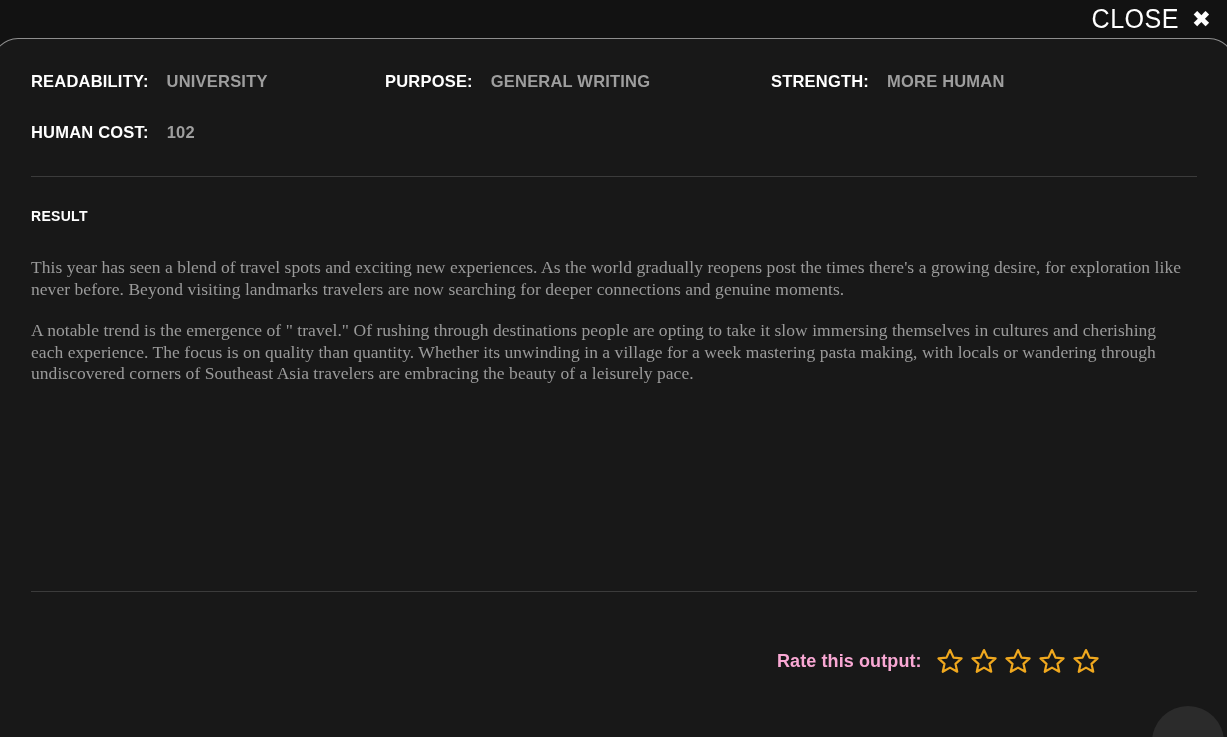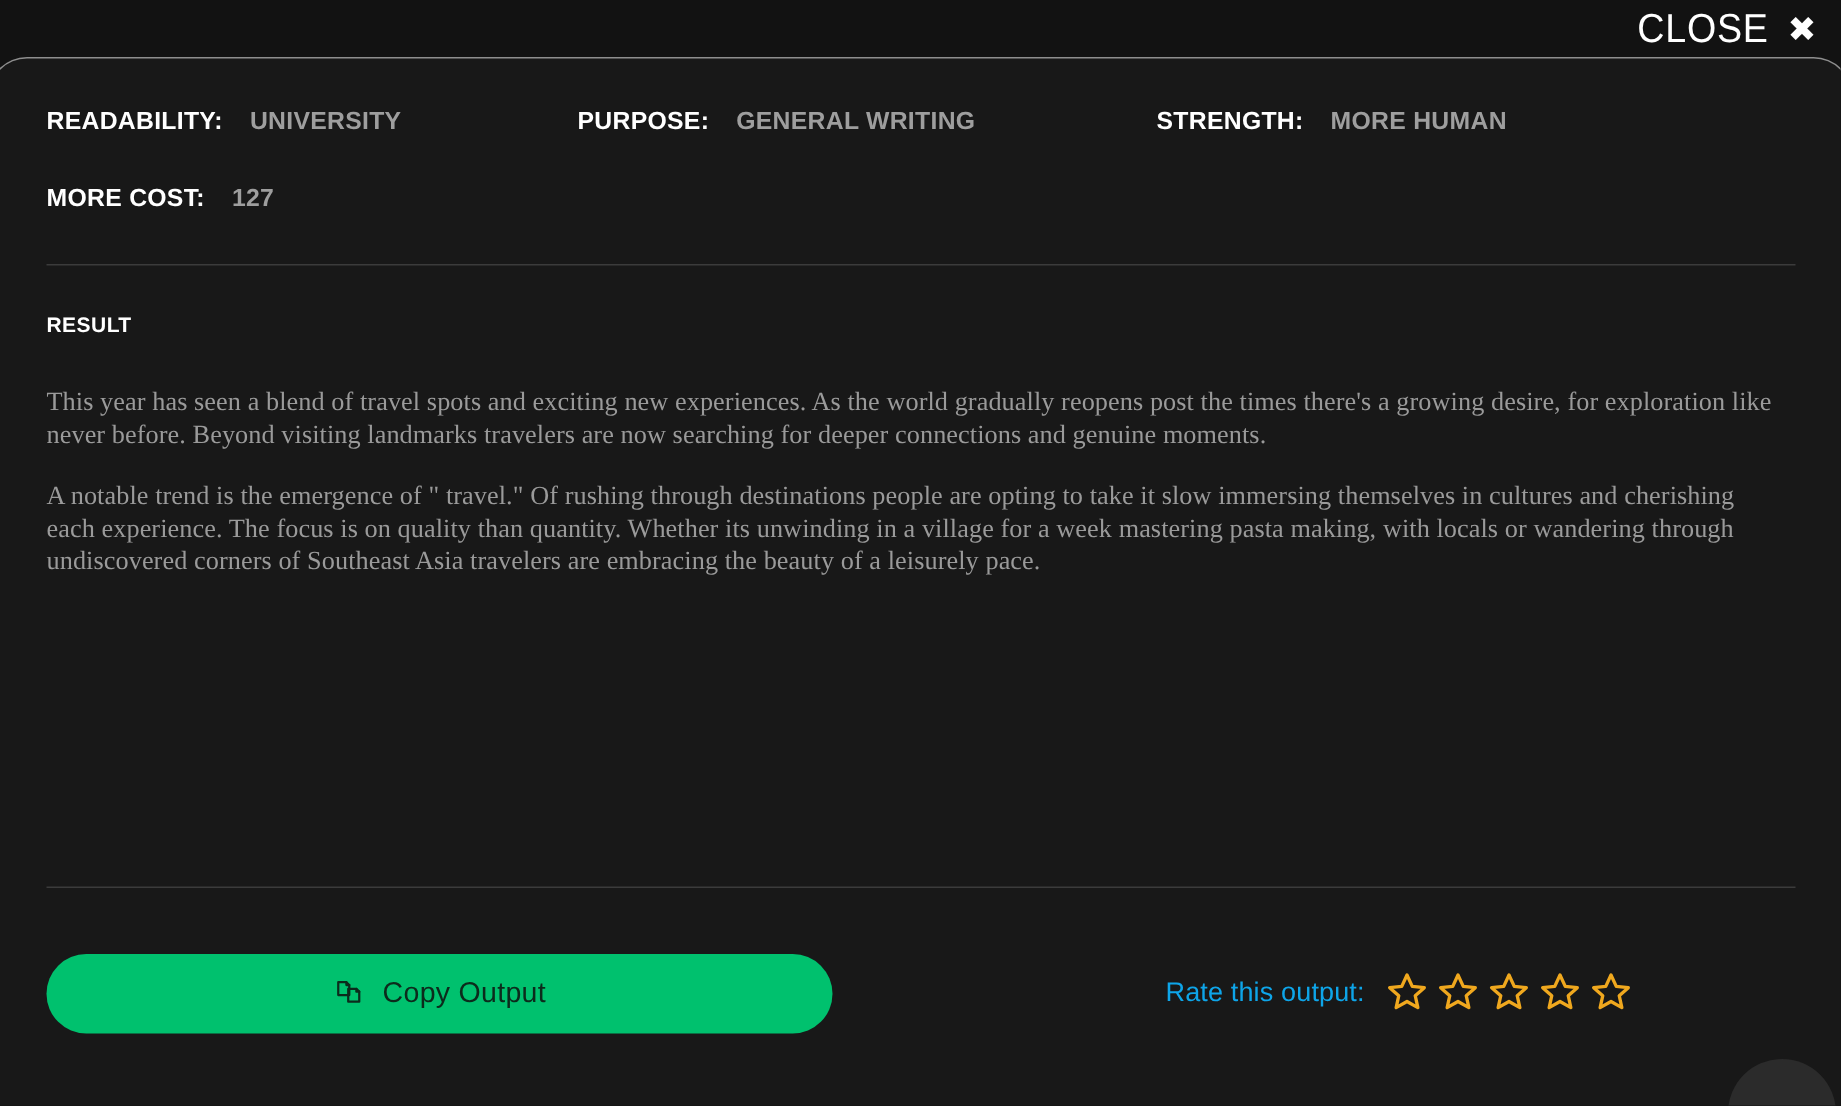--- a/index.html
+++ b/index.html
@@ -188,23 +188,23 @@
 
   .rate {
     position: absolute;
     left: 784px;
     top: 11px;
     display: flex;
     align-items: center;
     gap: 14px;
   }
   .rate-label {
-    color: #0ea5e9;
+    color: #f9a8d4;
     font-size: 18px;
-    font-weight: 400;
+    font-weight: 700;
     letter-spacing: 0.1px;
     line-height: 1;
     white-space: nowrap;
   }
   .stars {
     display: flex;
     align-items: center;
     gap: 6px;
   }
   .star {
@@ -247,49 +247,38 @@
         </div>
         <div class="meta-item m-stren">
           <span class="k">STRENGTH:</span><span class="v">MORE HUMAN</span>
         </div>
         <div class="meta-item m-purp">
           <span class="k">PURPOSE:</span><span class="v">GENERAL WRITING</span>
         </div>
       </div>
       <div class="meta-row" style="margin-top:22px;">
         <div class="meta-item m-word">
-          <span class="k">MORE COST:</span><span class="v">127</span>
+          <span class="k">HUMAN COST:</span><span class="v">102</span>
         </div>
       </div>
     </div>
 
     <div class="divider divider-top"></div>
 
     <div class="result-head">RESULT</div>
 
     <div class="result-body">
       <p>This year has seen a blend of travel spots and exciting new experiences. As the world gradually reopens post the times there's a growing desire, for exploration like never before. Beyond visiting landmarks travelers are now searching for deeper connections and genuine moments.</p>
       <p>A notable trend is the emergence of " travel." Of rushing through destinations people are opting to take it slow immersing themselves in cultures and cherishing each experience. The focus is on quality than quantity. Whether its unwinding in a village for a week mastering pasta making, with locals or wandering through undiscovered corners of Southeast Asia travelers are embracing the beauty of a leisurely pace.</p>
     </div>
 
     <div class="divider divider-bottom"></div>
 
     <div class="footer">
 
-      <button class="copy-btn">
-        <span class="copy-icon">
-          <svg viewBox="0 0 24 24" width="21" height="21" fill="none" stroke="#0c2b1c" stroke-width="1.7" stroke-linecap="round" stroke-linejoin="round">
-            <path d="M4 3.2 h6.2 L12.4 5.4 V13 H4 Z"></path>
-            <path d="M10.2 3.2 v2.2 h2.2"></path>
-            <path d="M11.6 8.2 h6.2 L20 10.4 V18 h-8.4 Z" fill="none"></path>
-            <path d="M17.8 8.2 v2.2 H20"></path>
-          </svg>
-        </span>
-        <span class="copy-label">Copy Output</span>
-      </button>
 
       <div class="rate">
         <span class="rate-label">Rate this output:</span>
         <div class="stars">
           <span class="star">
             <svg viewBox="0 0 24 24" width="28" height="28" fill="none" stroke="#F0A81E" stroke-width="1.9" stroke-linejoin="round">
               <polygon points="12,2.6 15,9.1 21.9,9.8 16.7,14.4 18.2,21.2 12,17.7 5.8,21.2 7.3,14.4 2.1,9.8 9,9.1"></polygon>
             </svg>
           </span>
           <span class="star">

